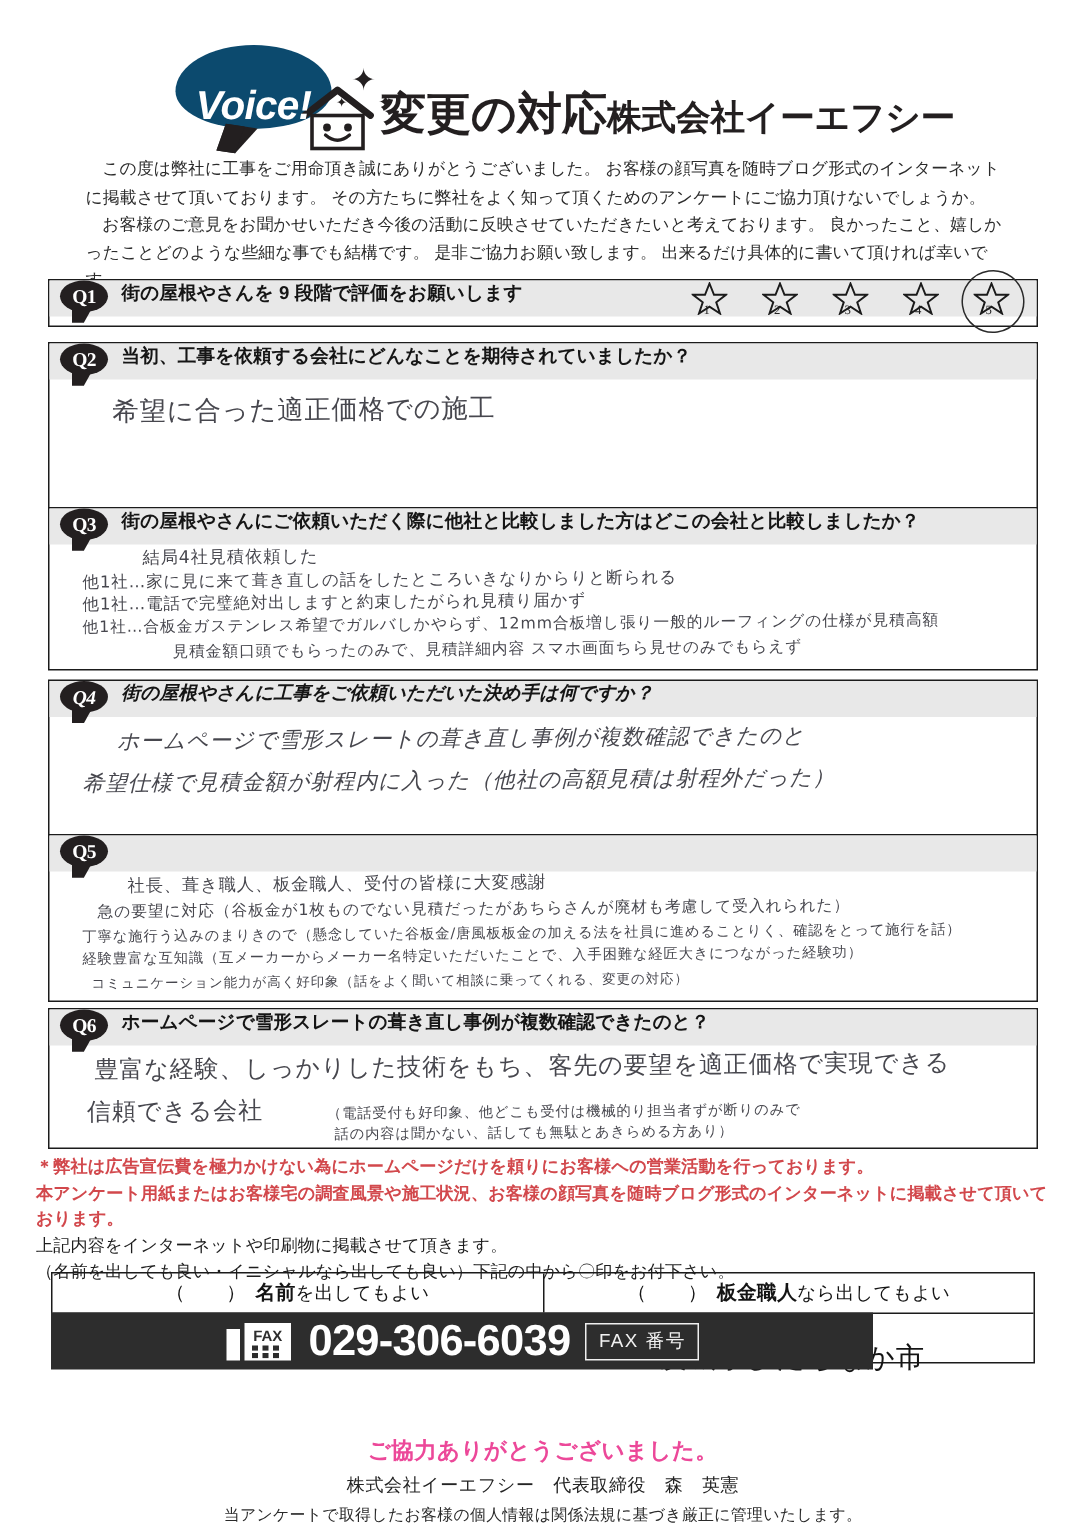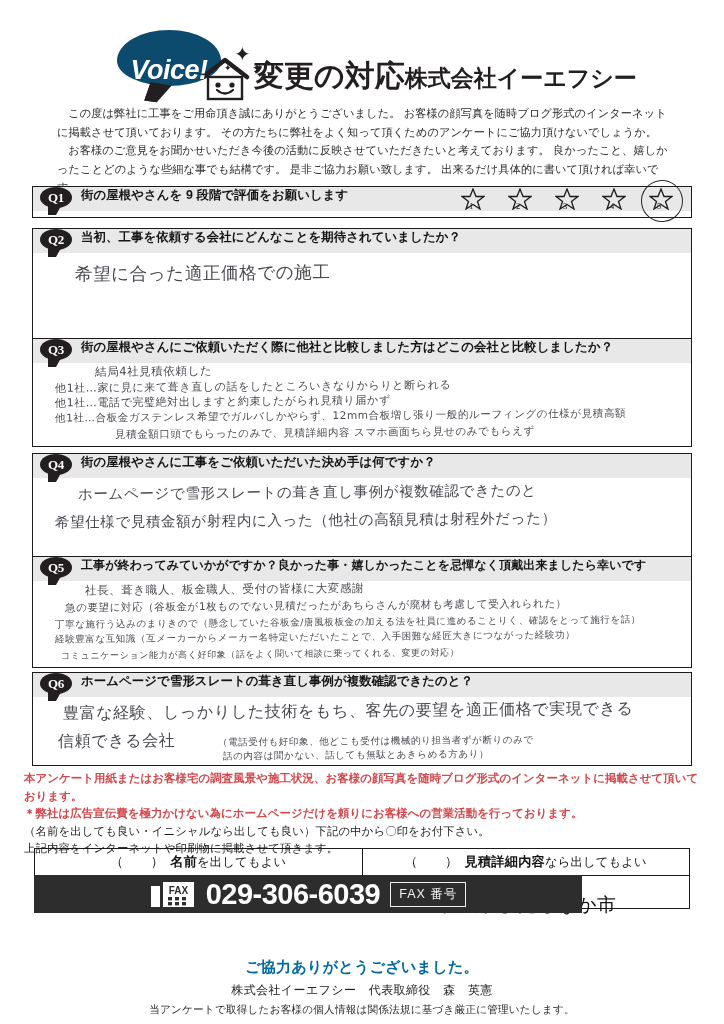--- a/index.html
+++ b/index.html
@@ -149,21 +149,21 @@
     color:#fff;font-size:29px;font-weight:bold;letter-spacing:-.5px;
     font-family:"Liberation Sans","DejaVu Sans",sans-serif;
   }
   .faxtag{
     border:1.4px solid #efefef;color:#f2f2f2;font-size:12.5px;
     padding:3px 8px;letter-spacing:1px;
   }
 
   
   .footer{position:absolute;left:0;top:958px;width:724px;text-align:center;}
-  .f1{font-size:15px;font-weight:bold;color:#0369a1;letter-spacing:.3px;font-family:Liberation Serif, serif;}
+  .f1{font-size:15px;font-weight:bold;color:#ec4899;letter-spacing:.3px;font-family:Liberation Serif, serif;}
   .f2{font-size:12px;color:#242424;margin-top:5px;letter-spacing:.4px;}
   .f3{font-size:10.6px;color:#2a2a2a;margin-top:4px;letter-spacing:.2px;}
 </style>
 </head>
 <body>
 
 <div class="page">
 
   <div class="header">
     <div class="bubble">
@@ -256,41 +256,40 @@
       </div>
       <div class="qtext">街の屋根やさんにご依頼いただく際に他社と比較しました方はどこの会社と比較しましたか？</div>
     </div>
     <div class="hw" style="left:62px;top:25px;font-size:11.5px;">結局4社見積依頼した</div>
     <div class="hw" style="left:22px;top:40px;font-size:11px;">他1社…家に見に来て葺き直しの話をしたところいきなりからりと断られる</div>
     <div class="hw" style="left:22px;top:55px;font-size:11px;">他1社…電話で完璧絶対出しますと約束したがられ見積り届かず</div>
     <div class="hw" style="left:22px;top:70px;font-size:10.5px;">他1社…合板金ガステンレス希望でガルバしかやらず、12mm合板増し張り一般的ルーフィングの仕様が見積高額</div>
     <div class="hw" style="left:82px;top:87px;font-size:10.5px;">見積金額口頭でもらったのみで、見積詳細内容 スマホ画面ちら見せのみでもらえず</div>
   </div>
 
-  <div class="qbox" style="top:453px;height:104px;">
+  <div class="qbox" style="top:453px;height:104px;font-style:italic;">
     <div class="qhead">
       <div class="qbadge">
         <div class="circ">
             <b>Q4</b>
           </div>
       </div>
       <div class="qtext">街の屋根やさんに工事をご依頼いただいた決め手は何ですか？</div>
     </div>
     <div class="hw" style="left:45px;top:29px;font-size:14.5px;">ホームページで雪形スレートの葺き直し事例が複数確認できたのと</div>
     <div class="hw" style="left:22px;top:57px;font-size:14.5px;">希望仕様で見積金額が射程内に入った（他社の高額見積は射程外だった）</div>
   </div>
 
   <div class="qbox" style="top:556px;height:112px;">
     <div class="qhead">
       <div class="qbadge">
         <div class="circ">
             <b>Q5</b>
           </div>
       </div>
-      <div class="qtext" style="font-size:12px;">工事が終わってみていかがですか？良かった事・嬉しかったことを忌憚なく頂戴出来ましたら幸いです</div>
     </div>
     <div class="hw" style="left:52px;top:25px;font-size:11.5px;">社長、葺き職人、板金職人、受付の皆様に大変感謝</div>
     <div class="hw" style="left:32px;top:42px;font-size:10.5px;">急の要望に対応（谷板金が1枚ものでない見積だったがあちらさんが廃材も考慮して受入れられた）</div>
     <div class="hw" style="left:22px;top:59px;font-size:9.5px;">丁寧な施行う込みのまりきので（懸念していた谷板金/唐風板板金の加える法を社員に進めることりく、確認をとって施行を話）</div>
     <div class="hw" style="left:22px;top:74px;font-size:9.5px;">経験豊富な互知識（互メーカーからメーカー名特定いただいたことで、入手困難な経匠大きにつながった経験功）</div>
     <div class="hw" style="left:28px;top:91px;font-size:9px;">コミュニケーション能力が高く好印象（話をよく聞いて相談に乗ってくれる、変更の対応）</div>
   </div>
 
   <div class="qbox" style="top:672px;height:94px;">
     <div class="qhead">
@@ -301,36 +300,36 @@
       </div>
       <div class="qtext">ホームページで雪形スレートの葺き直し事例が複数確認できたのと？</div>
     </div>
     <div class="hw" style="left:30px;top:28px;font-size:16px;">豊富な経験、しっかりした技術をもち、客先の要望を適正価格で実現できる</div>
     <div class="hw" style="left:25px;top:58px;font-size:16px;">信頼できる会社</div>
     <div class="hw" style="left:185px;top:62px;font-size:9.5px;">（電話受付も好印象、他どこも受付は機械的り担当者ずが断りのみで</div>
     <div class="hw" style="left:190px;top:76px;font-size:9.5px;">話の内容は聞かない、話しても無駄とあきらめる方あり）</div>
   </div>
 
   <div class="notes">
+    <div class="red">＊弊社は広告宣伝費を極力かけない為にホームページだけを頼りにお客様への営業活動を行っております。</div>
     <div class="red">本アンケート用紙またはお客様宅の調査風景や施工状況、お客様の顔写真を随時ブログ形式のインターネットに掲載させて頂いております。</div>
-    <div class="red">＊弊社は広告宣伝費を極力かけない為にホームページだけを頼りにお客様への営業活動を行っております。</div>
+    <div class="blk">上記内容をインターネットや印刷物に掲載させて頂きます。</div>
     <div class="blk">（名前を出しても良い・イニシャルなら出しても良い）下記の中から〇印をお付下さい。</div>
-    <div class="blk">上記内容をインターネットや印刷物に掲載させて頂きます。</div>
   </div>
 
   <div class="ctable">
     <div class="crow top">
       <div class="ccell l">
         <span class="paren">（　　）</span>
         <b>名前</b>
           <span>を出してもよい</span>
       </div>
       <div class="ccell">
         <span class="paren">（　　）</span>
-        <b>見積詳細内容</b>
+        <b>板金職人</b>
           <span>なら出してもよい</span>
       </div>
     </div>
     <div class="crow bot">
       <div class="ncell">
         <span>名 前</span>
       </div>
       <div class="acell">
         <span class="lbl">ご住所</span>
         <span class="val">茨城県ひたちなか市</span>

